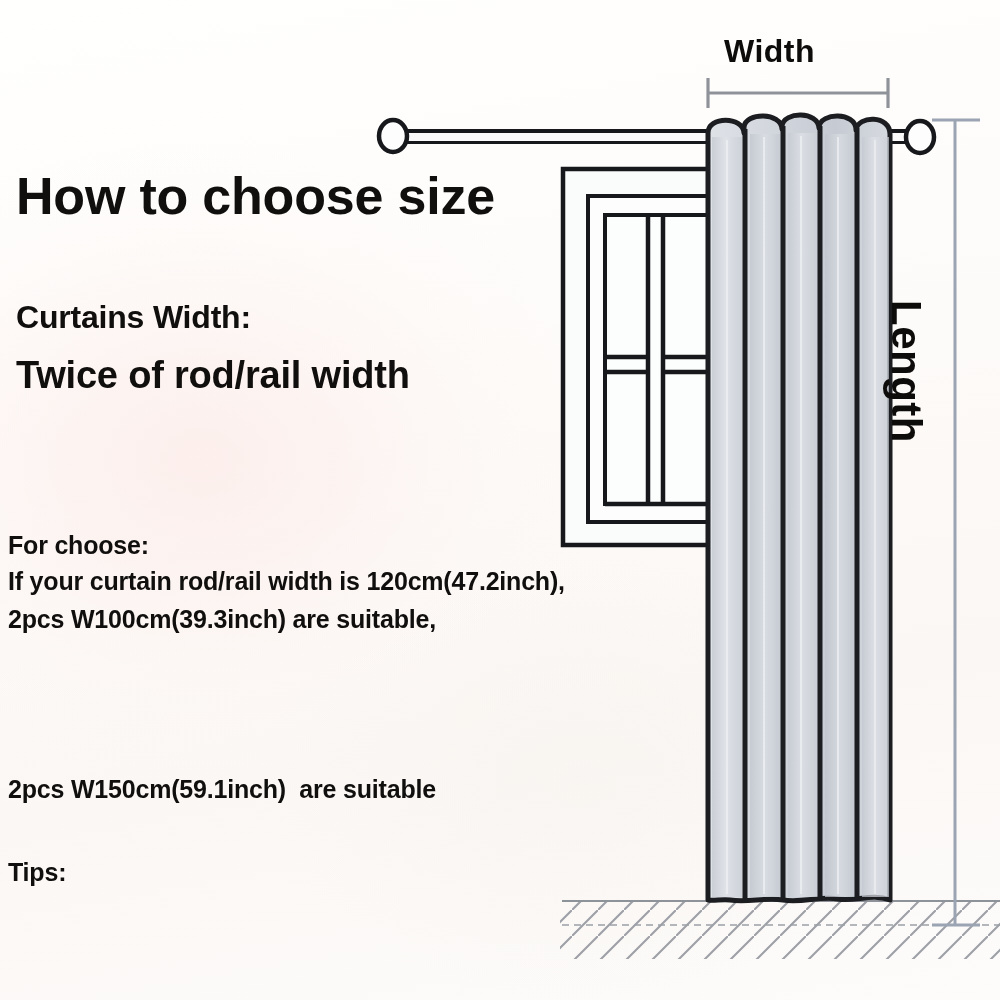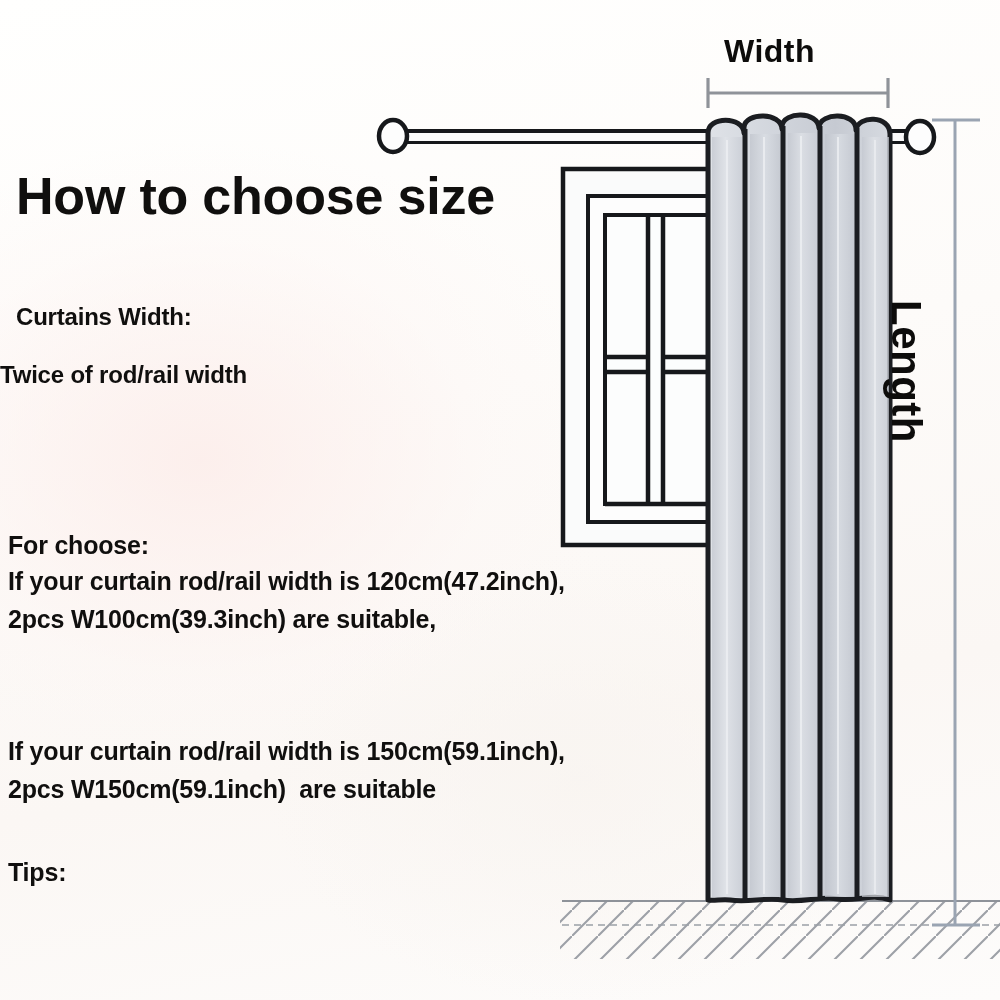--- a/index.html
+++ b/index.html
@@ -44,27 +44,27 @@
 
   #title {
     left: 16px;
     top: 172px;
     font-size: 52px;
     line-height: 48px;
   }
   #cw1 {
     left: 16px;
     top: 296px;
-    font-size: 24px;
+    font-size: 32px;
     line-height: 42px;
   }
   #cw2 {
-    left: 0;
+    left: 16px;
     top: 354px;
-    font-size: 24px;
+    font-size: 38px;
     line-height: 42px;
   }
 
   .body-line {
     left: 8px;
     font-size: 25px;
     line-height: 31px;
     font-weight: 700;
   }
 
@@ -229,21 +229,20 @@
   <div class="txt" id="title">How to choose size</div>
 
   <div class="txt" id="cw1">Curtains Width:</div>
 
   <div class="txt" id="cw2">Twice of rod/rail width</div>
 
   <div class="txt body-line" id="ex-head">For choose:</div>
   <div class="txt body-line" id="ex-l1">If your curtain rod/rail width is 120cm(47.2inch),</div>
   <div class="txt body-line" id="ex-l2">2pcs W100cm(39.3inch) are suitable,</div>
 
-  <div class="txt body-line" id="sec-l1">If your curtain rod/rail width is 150cm(59.1inch),</div>
   <div class="txt body-line" id="sec-l2">2pcs W150cm(59.1inch)  are suitable</div>
 
   <div class="txt body-line" id="tips-head">Tips:</div>
 
   <div id="width-label">Width</div>
 
   <div id="length-label">Length</div>
 
 </div>
 

